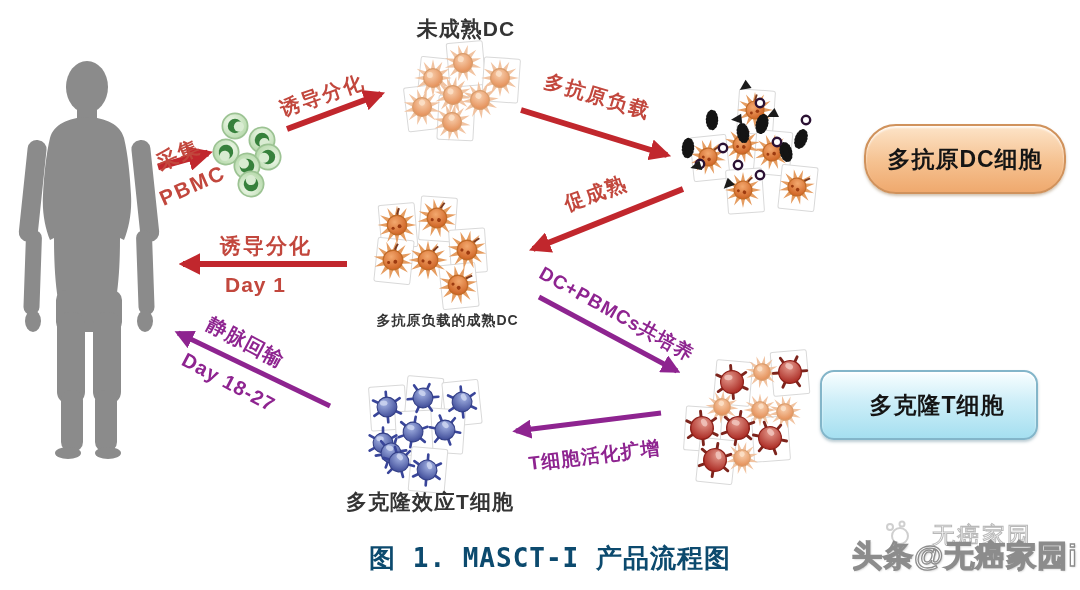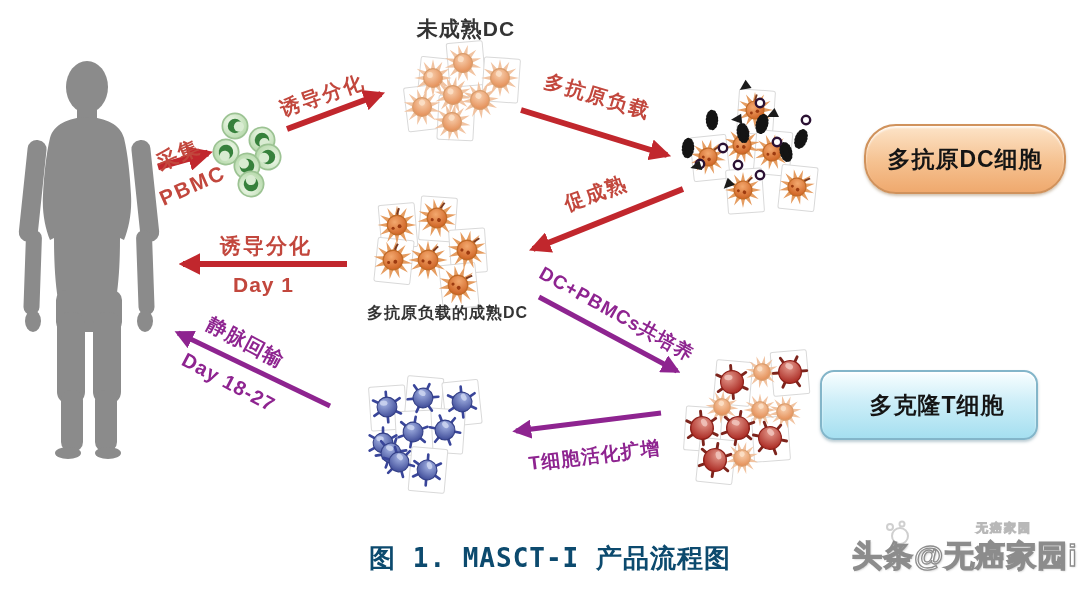--- a/index.html
+++ b/index.html
@@ -14,22 +14,22 @@
         border-radius:14px;font-weight:700;font-size:23px;color:#151515;letter-spacing:1px;}
   .rbox.orange{background:linear-gradient(#fde4c8,#f5c190 55%,#efa96e);border:2px solid #d0925c;
         box-shadow:0 2px 3px rgba(120,80,30,.35), inset 0 2px 2px rgba(255,255,255,.8);}
   .rbox.blue{background:linear-gradient(#f8feff,#cdeef8 45%,#a5dff0);border:2px solid #83b5c9;
         box-shadow:0 2px 3px rgba(60,110,130,.35), inset 0 2px 2px rgba(255,255,255,.9);}
   .caption{position:absolute;font-weight:700;color:#0c4a6e;font-size:26px;letter-spacing:1px;
         font-family:"DejaVu Sans Mono","Liberation Sans",monospace,sans-serif;text-align:center;}
   .wm-main{position:absolute;font-size:30px;font-weight:700;color:#ffffff;
         -webkit-text-stroke:1.3px #8c8c8c;text-shadow:1px 1px 2px rgba(120,120,120,.45);
         letter-spacing:1px;white-space:nowrap;}
-  .wm-ghost{position:absolute;font-size:12px;font-weight:700;color:rgba(255,255,255,.75);
-        -webkit-text-stroke:1px #b8b8b8;letter-spacing:2px;white-space:nowrap;margin-left:44px;}
+  .wm-ghost{position:absolute;font-size:23px;font-weight:400;color:rgba(255,255,255,.75);
+        -webkit-text-stroke:1px #b8b8b8;letter-spacing:2px;white-space:nowrap;}
 </style>
 </head>
 <body>
 
 <div class="canvas">
 
   <svg class="art" width="1080" height="590" viewBox="0 0 1080 590">
     <defs>
       <radialGradient id="gGreen" cx="35%" cy="35%" r="75%">
         <stop offset="0%" stop-color="#f0f8ea"></stop>
@@ -261,31 +261,32 @@
       <line x1="521" y1="110" x2="667" y2="155" stroke="#c1272d" stroke-width="6" marker-end="url(#mRed)"></line>
       <line x1="683" y1="189" x2="533" y2="249" stroke="#c1272d" stroke-width="6" marker-end="url(#mRed)"></line>
       <line x1="347" y1="264" x2="183" y2="264" stroke="#c1272d" stroke-width="6" marker-end="url(#mRed)"></line>
       <line x1="539" y1="297" x2="677" y2="371" stroke="#8e2490" stroke-width="5" marker-end="url(#mPur)"></line>
       <line x1="661" y1="413" x2="516" y2="431" stroke="#8e2490" stroke-width="5" marker-end="url(#mPur)"></line>
       <line x1="330" y1="406" x2="178" y2="333" stroke="#8e2490" stroke-width="5" marker-end="url(#mPur)"></line>
     </g>
   </svg>
 
   <div class="lbl dark" style="left:396px;top:16px;width:140px;font-size:21px;">未成熟DC</div>
-  <div class="lbl dark" style="left:325px;top:303px;width:245px;font-size:16px;">多抗原负载的成熟DC</div>
+  <div class="lbl dark" style="left:325px;top:312px;width:245px;font-size:14px;">多抗原负载的成熟DC</div>
+  <div class="lbl dark" style="left:325px;top:489px;width:210px;font-size:21px;">多克隆效应T细胞</div>
 
   <div class="lbl red" style="left:138px;top:136px;width:95px;font-size:21px;line-height:1.6;transform:rotate(-24deg);">
     <span style="display:block">采集</span>
     <span style="display:block">PBMC</span>
   </div>
   <div class="lbl red" style="left:250px;top:83px;width:145px;font-size:20px;transform:rotate(-19deg);">诱导分化</div>
   <div class="lbl red" style="left:525px;top:84px;width:145px;font-size:20px;transform:rotate(17deg);">多抗原负载</div>
   <div class="lbl red" style="left:541px;top:181px;width:110px;font-size:20px;transform:rotate(-20deg);">促成熟</div>
   <div class="lbl red" style="left:196px;top:233px;width:140px;font-size:21px;">诱导分化</div>
-  <div class="lbl red" style="left:196px;top:272px;width:135px;font-size:21px;letter-spacing:1px;">Day 1</div>
+  <div class="lbl red" style="left:188px;top:272px;width:135px;font-size:21px;letter-spacing:1px;">Day 1</div>
   <div class="lbl pur" style="left:519px;top:302px;width:195px;font-size:19px;transform:rotate(29deg);">DC+PBMCs共培养</div>
   <div class="lbl pur" style="left:512px;top:444px;width:165px;font-size:19px;transform:rotate(-7deg);">T细胞活化扩增</div>
   <div class="lbl pur" style="left:193px;top:330px;width:105px;font-size:20px;transform:rotate(28deg);">静脉回输</div>
   <div class="lbl pur" style="left:156px;top:370px;width:145px;font-size:20px;transform:rotate(28deg);">Day 18-27</div>
 
   <div class="rbox orange" style="left:864px;top:124px;width:198px;height:66px;border-radius:32px;">
     <span>多抗原DC细胞</span>
   </div>
   <div class="rbox blue" style="left:820px;top:370px;width:198px;height:66px;padding-left:16px;">
     <span>多克隆T细胞</span>

